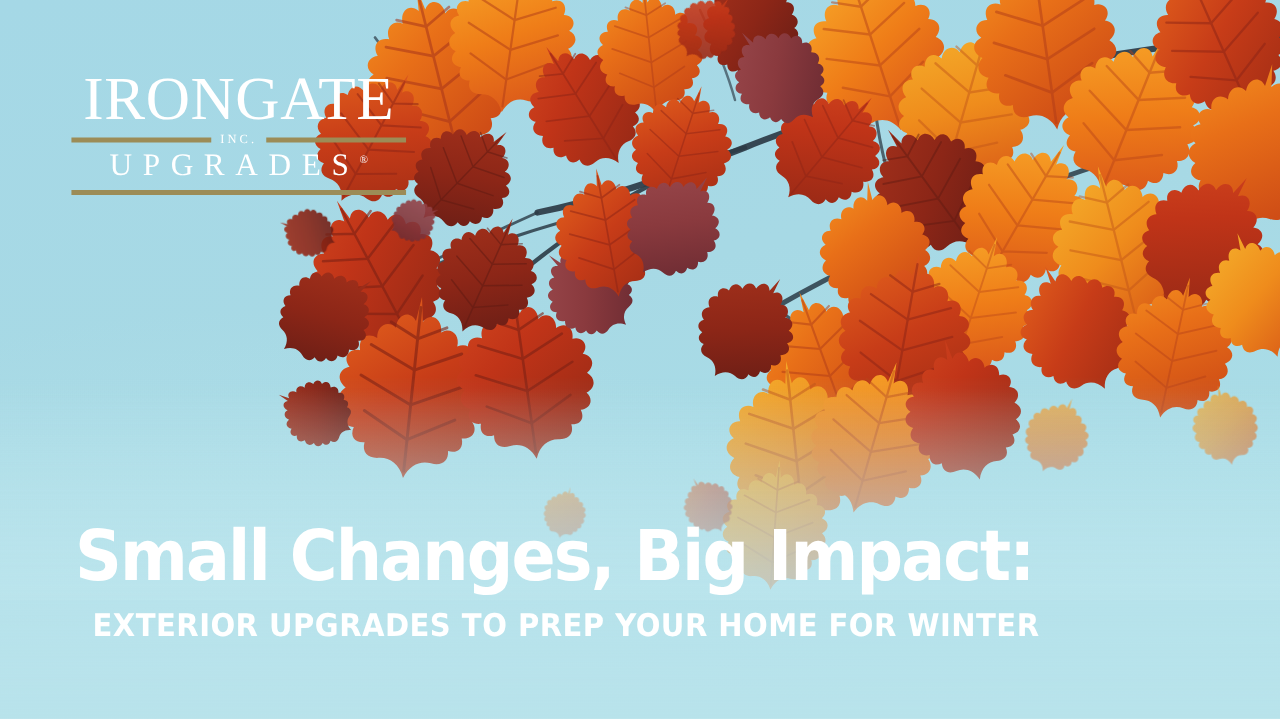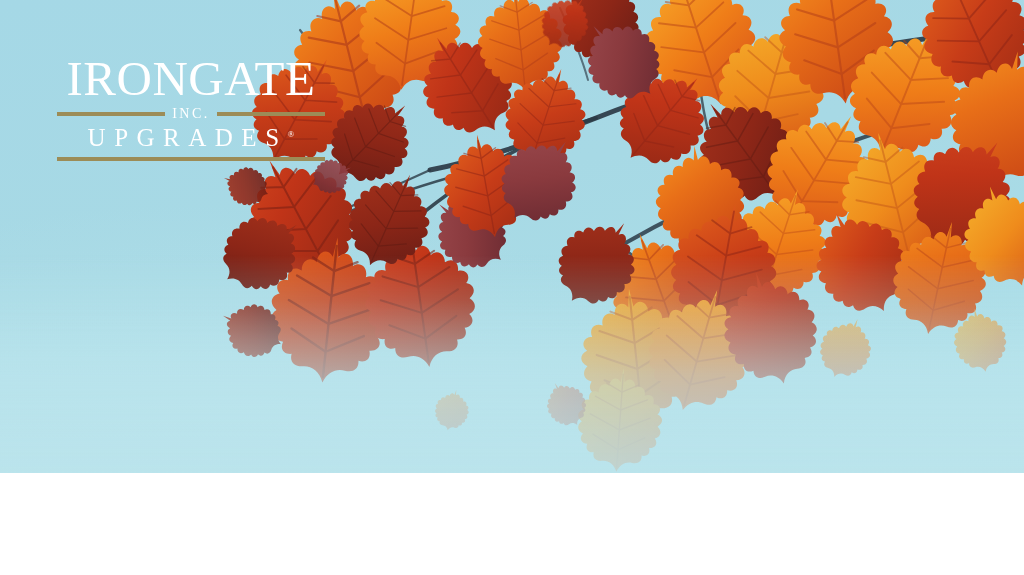--- a/index.html
+++ b/index.html
@@ -3,21 +3,21 @@
 <meta charset="utf-8">
 <style>
   html, body {
     margin: 0;
     padding: 0;
     background: #ffffff;
   }
   #poster {
     position: relative;
     width: 1024px;
-    height: 473px;
+    height: 575px;
     overflow: hidden;
     font-family: "Liberation Sans", sans-serif;
     background: linear-gradient(160deg, #a9dbe8 0%, #a6d9e4 35%, #a9dce4 60%, #abdde6 100%);
   }
   
   .sky {
     position: absolute;
     inset: 0;
     background:
       radial-gradient(ellipse 70% 60% at 20% 85%, rgba(178,224,233,0.85) 0%, rgba(168,216,226,0) 70%),
@@ -60,21 +60,21 @@
     margin-top: 3px;
   }
   .rule {
     flex: 1 1 auto;
     height: 4px;
     background: #9c8c57;
   }
   .logo-inc {
     font-family: "Liberation Serif", serif;
     color: #ffffff;
-    font-size: 14px;
+    font-size: 10px;
     letter-spacing: 2.5px;
     white-space: nowrap;
   }
   .logo-realtors {
     font-family: "Liberation Serif", serif;
     color: #ffffff;
     font-size: 25px;
     letter-spacing: 8.5px;
     text-align: center;
     margin-top: 2px;
@@ -420,14 +420,18 @@
       <span class="rule"></span>
       <span class="logo-inc">INC.</span>
       <span class="rule"></span>
     </div>
     <div class="logo-realtors">
       <span>UPGRADES</span><sup>®</sup>
     </div>
     <div class="logo-rule-bottom"></div>
   </div>
 
+  <div class="headline-block">
+    <div class="headline">Small Changes, Big Impact:</div>
+    <div class="subheadline">EXTERIOR UPGRADES TO PREP YOUR HOME FOR WINTER</div>
+  </div>
 
 </div>
 
 </body></html>

